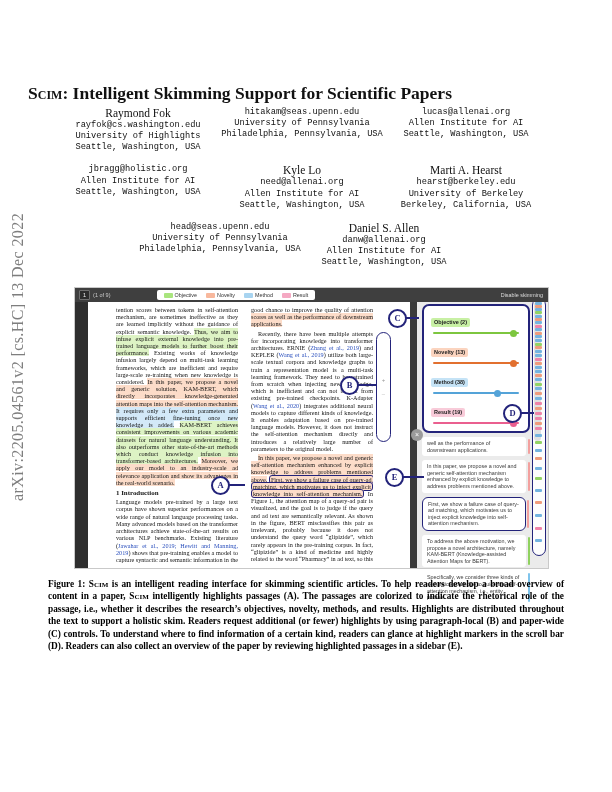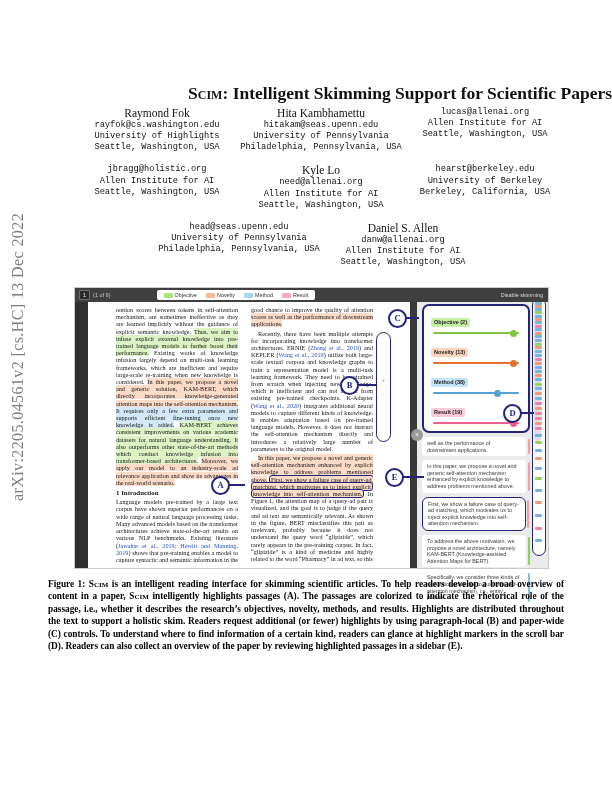--- a/index.html
+++ b/index.html
@@ -6,23 +6,23 @@
   body{width:612px;height:792px;position:relative;background:#ffffff;overflow:hidden;
        font-family:"Liberation Serif",serif;color:#111;}
   .sc{font-variant:small-caps;}
 
   
   .watermark{position:absolute;left:9px;top:110px;height:494px;writing-mode:vertical-rl;
     transform:rotate(180deg);font-size:16px;letter-spacing:.4px;color:#7e7e7e;
     text-align:center;font-family:"Liberation Serif",serif;}
 
   
-  .title{position:absolute;top:71px;left:0;right:0;text-align:right;
-    font-size:17.5px;font-weight:bold;}
-  .authors{position:absolute;top:107px;left:75px;width:492px;}
+  .title{position:absolute;top:71px;left:0;right:0;text-align:left;
+    font-size:17.5px;font-weight:bold;padding-left:28px;}
+  .authors{position:absolute;top:107px;left:56px;width:492px;}
   .author-row{display:flex;justify-content:center;}
   .author{width:164px;text-align:center;margin-bottom:11px;}
   .author .name{font-size:11.5px;margin-bottom:1px;}
   .author .detail{font-size:8.7px;line-height:1.28;font-family:Liberation Mono, monospace;}
 
   
   .figure{position:absolute;left:75px;top:288px;width:473px;height:280px;background:#fff;
     outline:1px solid #c9c9c9;}
   .toolbar{position:absolute;top:0;left:0;right:0;height:14px;background:#3f3f3f;
     display:flex;align-items:center;font-family:"Liberation Sans",sans-serif;z-index:3;}
@@ -103,21 +103,20 @@
 
 <div class="authors">
     <div class="author-row">
       <div class="author">
         <div class="name">Raymond Fok</div>
         <div class="detail">rayfok@cs.washington.edu</div>
         <div class="detail">University of Highlights</div>
         <div class="detail">Seattle, Washington, USA</div>
       </div>
       <div class="author">
-        <div class="name">Hita Kambhamettu</div>
         <div class="detail">hitakam@seas.upenn.edu</div>
         <div class="detail">University of Pennsylvania</div>
         <div class="detail">Philadelphia, Pennsylvania, USA</div>
       </div>
       <div class="author">
         <div class="detail">lucas@allenai.org</div>
         <div class="detail">Allen Institute for AI</div>
         <div class="detail">Seattle, Washington, USA</div>
       </div>
     </div>
@@ -127,20 +126,21 @@
         <div class="detail">Allen Institute for AI</div>
         <div class="detail">Seattle, Washington, USA</div>
       </div>
       <div class="author">
         <div class="name">Kyle Lo</div>
         <div class="detail">need@allenai.org</div>
         <div class="detail">Allen Institute for AI</div>
         <div class="detail">Seattle, Washington, USA</div>
       </div>
       <div class="author">
+        <div class="name">Marti A. Hearst</div>
         <div class="detail">hearst@berkeley.edu</div>
         <div class="detail">University of Berkeley</div>
         <div class="detail">Berkeley, California, USA</div>
       </div>
     </div>
     <div class="author-row">
       <div class="author">
         <div class="detail">head@seas.upenn.edu</div>
         <div class="detail">University of Pennsylvania</div>
         <div class="detail">Philadelphia, Pennsylvania, USA</div>

